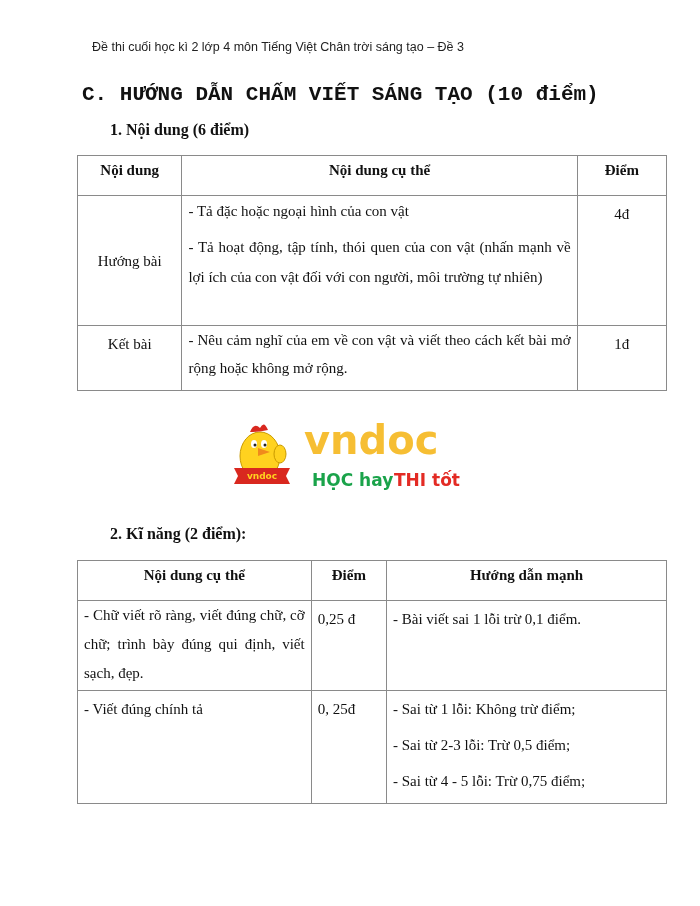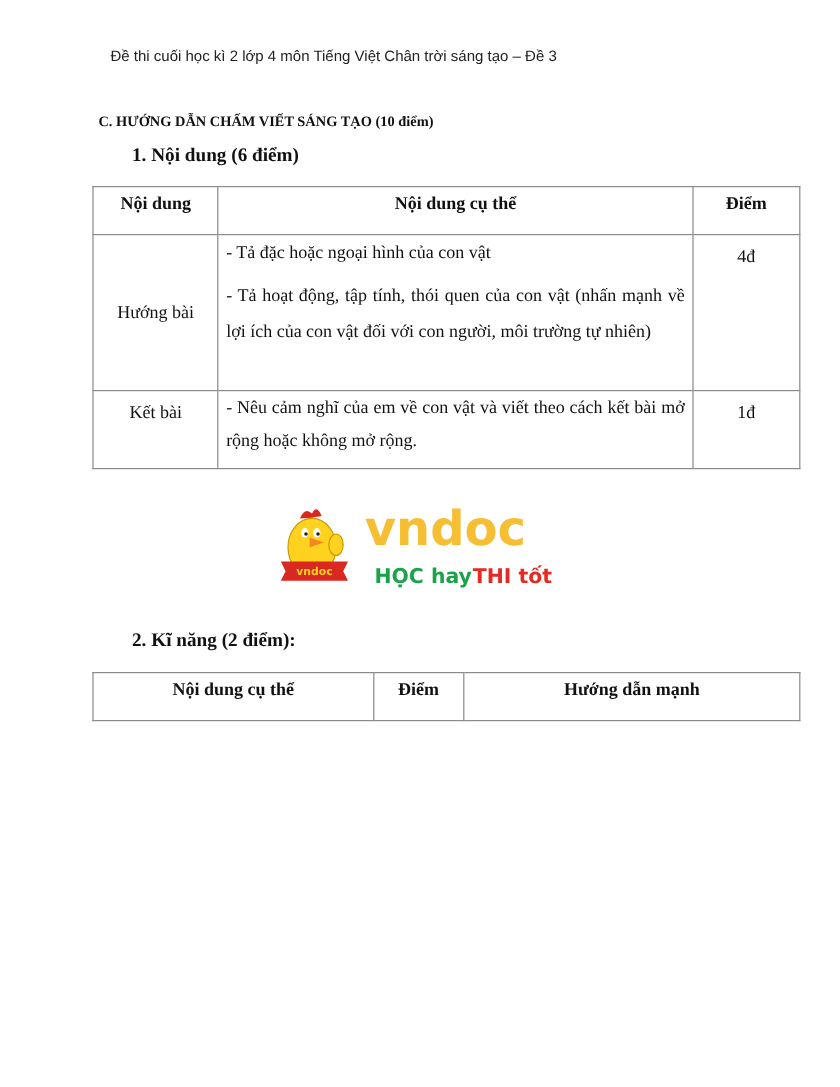--- a/index.html
+++ b/index.html
@@ -6,21 +6,21 @@
   body {
     width: 700px; height: 906px; background: #ffffff; position: relative;
     overflow: hidden; color: #111;
     font-family: "Liberation Serif", serif;
   }
   .page-header {
     position: absolute; top: 40px; left: 0; width: 556px; text-align: center;
     font-family: "Liberation Sans", sans-serif; font-size: 12.5px; color: #222;
   }
   .h-section {
-    position: absolute; left: 82px; top: 94px; font-weight: bold; font-size: 12px;
+    position: absolute; left: 82px; top: 83px; font-weight: bold; font-size: 21px; font-family: Liberation Mono, monospace;
   }
   .h-sub {
     position: absolute; font-weight: bold; font-size: 16px; left: 82px; margin-left: 28px;
   }
   table {
     position: absolute; border-collapse: collapse; left: 77px; width: 590px;
     font-size: 15px; line-height: 36px;
   }
   td, th { border: 1px solid #8a8a8a; vertical-align: top; padding: 0 6px; }
   th { font-weight: bold; text-align: center; height: 37px; line-height: 24px; padding-top: 2px; }
@@ -80,20 +80,36 @@
       <col style="width:217px">
       <col style="width:70px">
       <col style="width:260px">
     </colgroup>
   <tbody>
       <tr>
     <th>Nội dung cụ thể</th>
     <th>Điểm</th>
     <th>Hướng dẫn mạnh</th>
   </tr>
+  <tr style="height:90px">
+    <td class="just" style="line-height:29px">- Chữ viết rõ ràng, viết đúng chữ, cỡ chữ; trình bày đúng qui định,  viết sạch, đẹp.</td>
+    <td>0,25 đ</td>
+    <td>
+      <span class="line">- Bài viết sai 1  lỗi trừ 0,1 điểm.</span>
+    </td>
+  </tr>
+  <tr style="height:113px">
+    <td>- Viết đúng chính tả</td>
+    <td>0, 25đ</td>
+    <td>
+      <span class="line">- Sai từ 1 lỗi: Không trừ điểm;</span>
+      <span class="line">- Sai từ 2-3 lỗi: Trừ 0,5 điểm;</span>
+      <span class="line">- Sai từ 4 - 5 lỗi: Trừ 0,75 điểm;</span>
+    </td>
+  </tr>
 </tbody>
   </table>
 
 <div class="watermark">
   <svg width="250" height="80" viewBox="0 0 250 80">
 
     <ellipse cx="28" cy="38" rx="20" ry="24" fill="#ffd21f" stroke="#c99a00" stroke-width="1"></ellipse>
     <path d="M18 14 q4 -10 10 -4 q4 -8 8 2 q-8 2 -18 2z" fill="#d9281f"></path>
     <ellipse cx="22" cy="26" rx="3" ry="4" fill="#fff"></ellipse>
     <ellipse cx="32" cy="26" rx="3" ry="4" fill="#fff"></ellipse>

